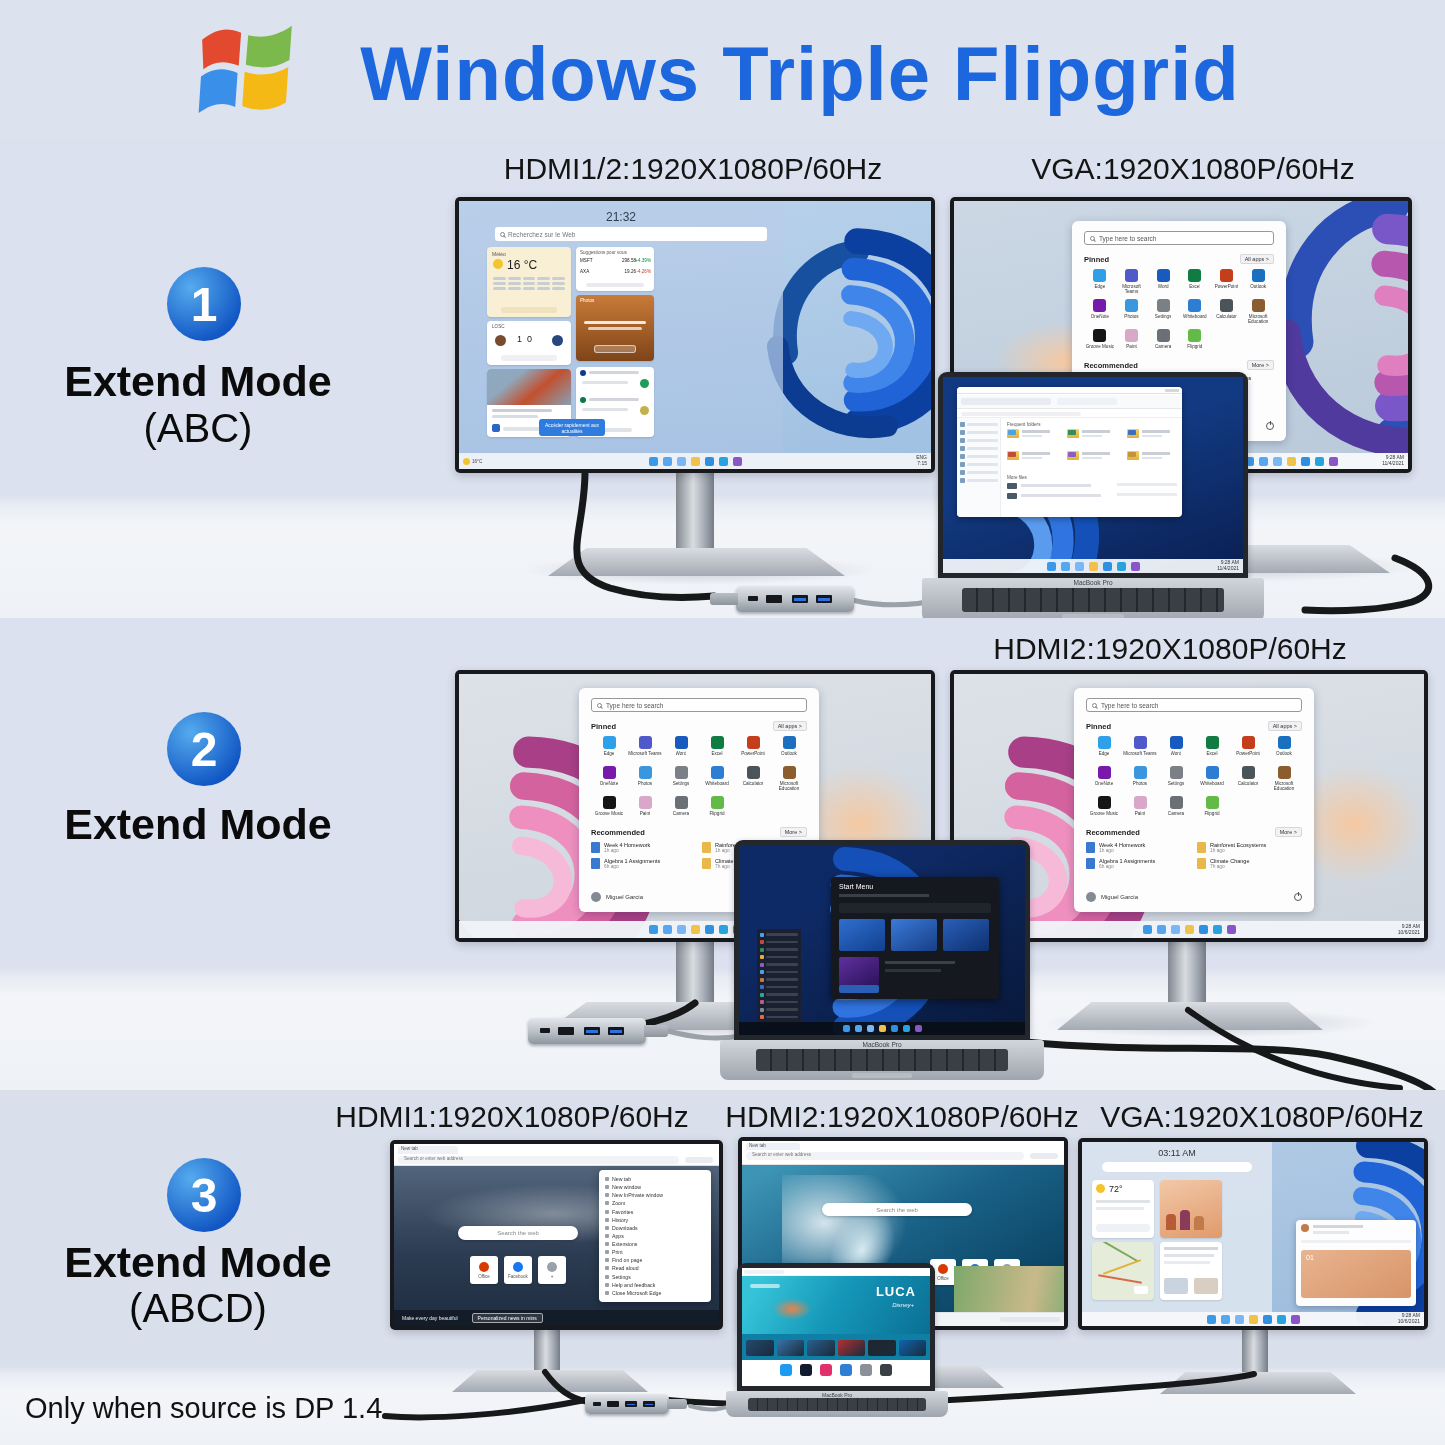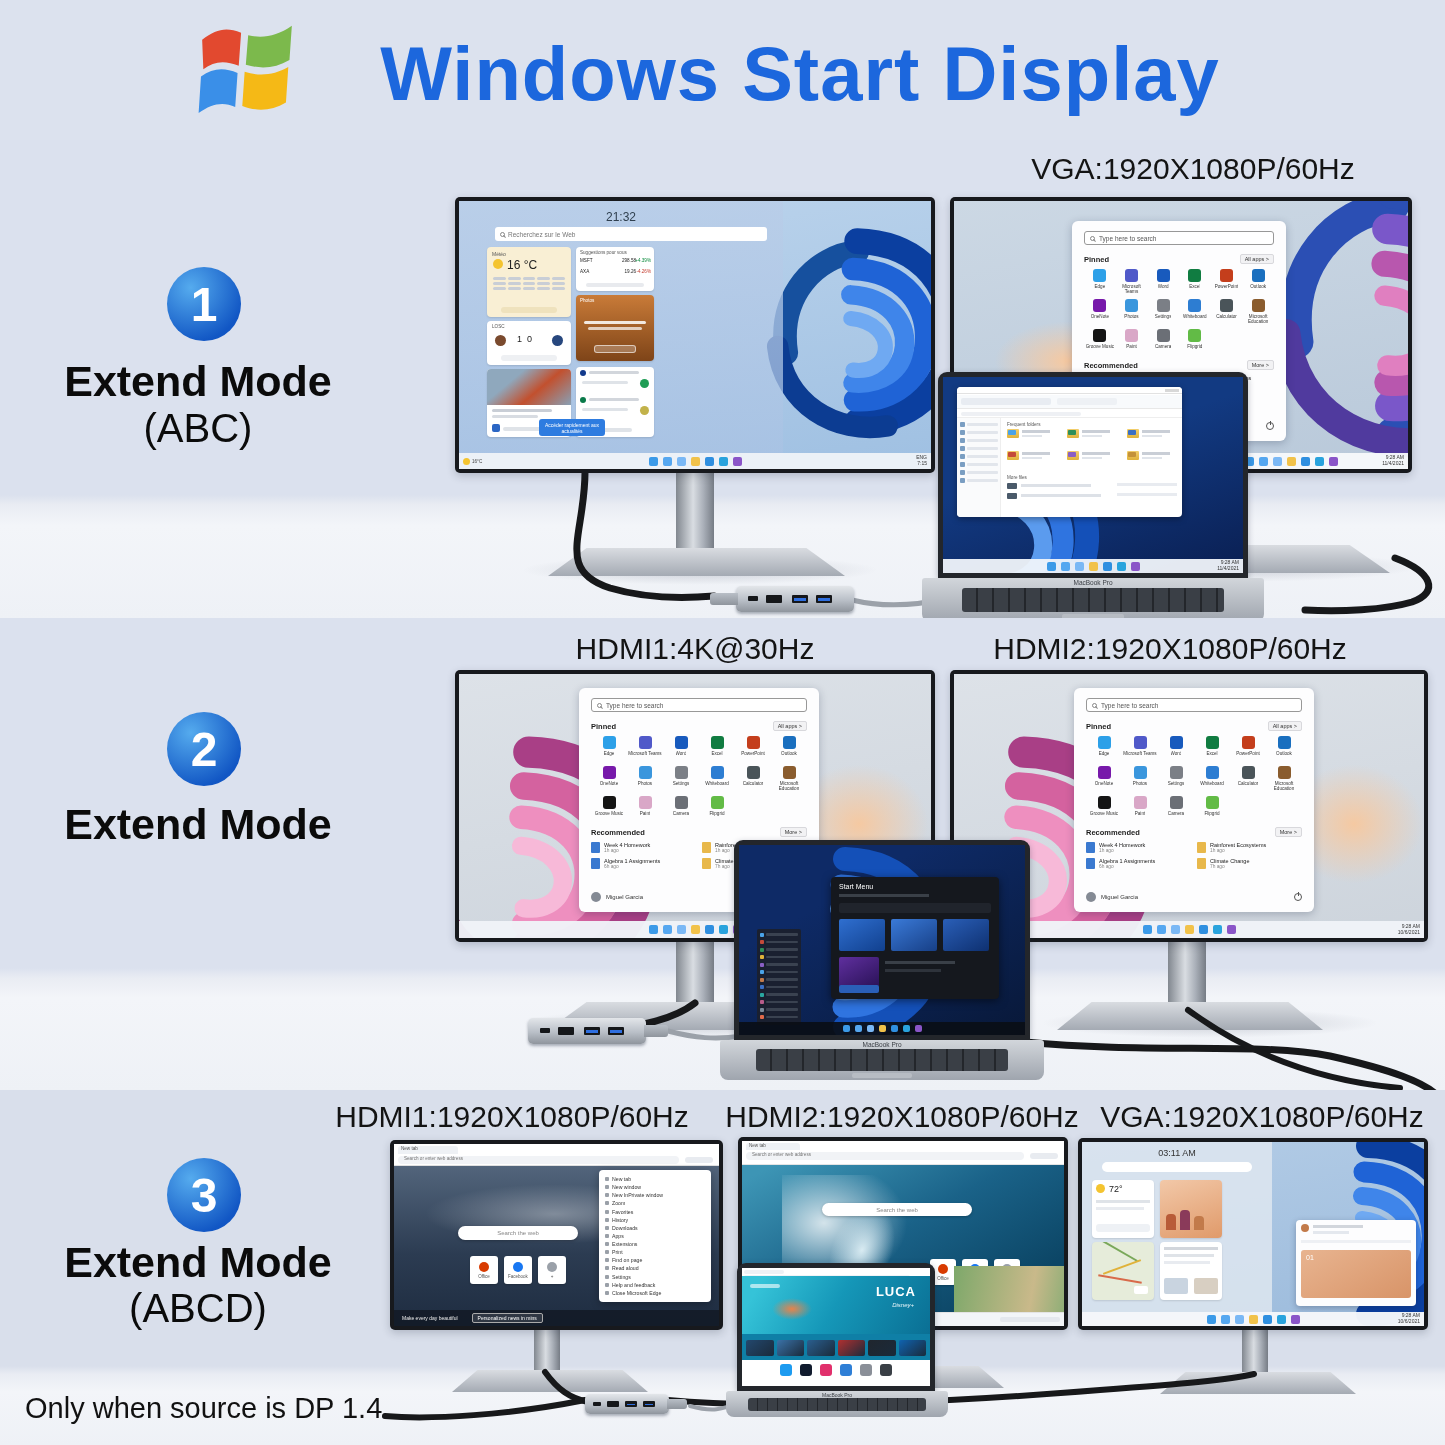--- a/index.html
+++ b/index.html
@@ -88,24 +88,25 @@
 
 <div id="page">
 
   <div id="hdr" class="section">
     <svg class="abs" style="left:188px;top:8px" width="118" height="118" viewBox="0 0 100 100">
       <path d="M12,27 C24,18 32,16 45,21 L43,49 C31,44 22,45 13,52 Z" fill="#e2492f"></path>
       <path d="M51,23 C63,26 75,24 88,15 L86,44 C74,51 62,52 49,48 Z" fill="#7cb94c"></path>
       <path d="M11,58 C21,51 30,50 42,55 L40,84 C30,79 20,81 9,89 Z" fill="#3a8fe8"></path>
       <path d="M48,54 C60,58 73,57 85,50 L83,80 C71,87 59,88 46,83 Z" fill="#f5b916"></path>
     </svg>
-    <div class="title">Windows Start Display</div>
+    <div class="title">Windows Triple Flipgrid</div>
   </div>
 
   <div id="sec1" class="section"></div>
+  <div class="port-label" style="left:443px;top:152px;width:500px">HDMI1/2:1920X1080P/60Hz</div>
   <div class="port-label" style="left:943px;top:152px;width:500px">VGA:1920X1080P/60Hz</div>
   <div class="badge" style="left:167px;top:267px">1</div>
   <div class="mode" style="top:357px">Extend Mode</div>
   <div class="variant" style="top:406px">(ABC)</div>
 
   <div class="shadow" style="left:520px;top:555px;width:360px;height:30px"></div>
   <div class="neck" style="left:676px;top:473px;width:38px;height:80px"></div>
   <div class="base" style="left:548px;top:548px;width:297px;height:28px"></div>
   <div class="shadow" style="left:1060px;top:552px;width:360px;height:30px"></div>
   <div class="neck" style="left:1160px;top:470px;width:36px;height:78px"></div>
@@ -502,21 +503,20 @@
         </div>
     </div>
   </div>
   <div class="deck" style="left:922px;top:578px;width:342px;height:44px">
     <div class="lbl">MacBook Pro</div>
     <div class="kbd" style="left:40px;top:10px;right:40px;height:24px"></div>
     <div class="trackpad" style="left:140px;top:36px;width:62px;height:6px"></div>
   </div>
 
   <div id="sec2" class="section"></div>
-  <div class="port-label" style="left:445px;top:632px;width:500px">HDMI1:4K@30Hz</div>
   <div class="port-label" style="left:920px;top:632px;width:500px">HDMI2:1920X1080P/60Hz</div>
   <div class="badge" style="left:167px;top:712px">2</div>
   <div class="mode" style="top:800px">Extend Mode</div>
 
   <div class="shadow" style="left:520px;top:1008px;width:360px;height:30px"></div>
   <div class="neck" style="left:676px;top:942px;width:38px;height:66px"></div>
   <div class="base" style="left:548px;top:1002px;width:297px;height:28px"></div>
   <div class="shadow" style="left:1040px;top:1008px;width:340px;height:30px"></div>
   <div class="neck" style="left:1168px;top:942px;width:38px;height:66px"></div>
   <div class="base" style="left:1057px;top:1002px;width:266px;height:28px"></div>

